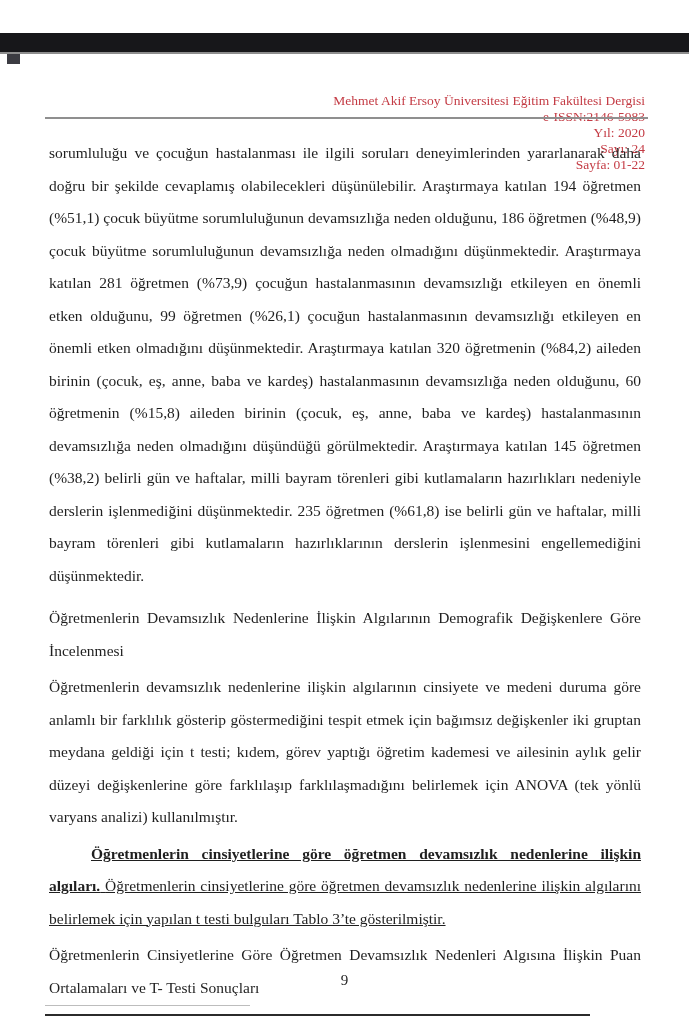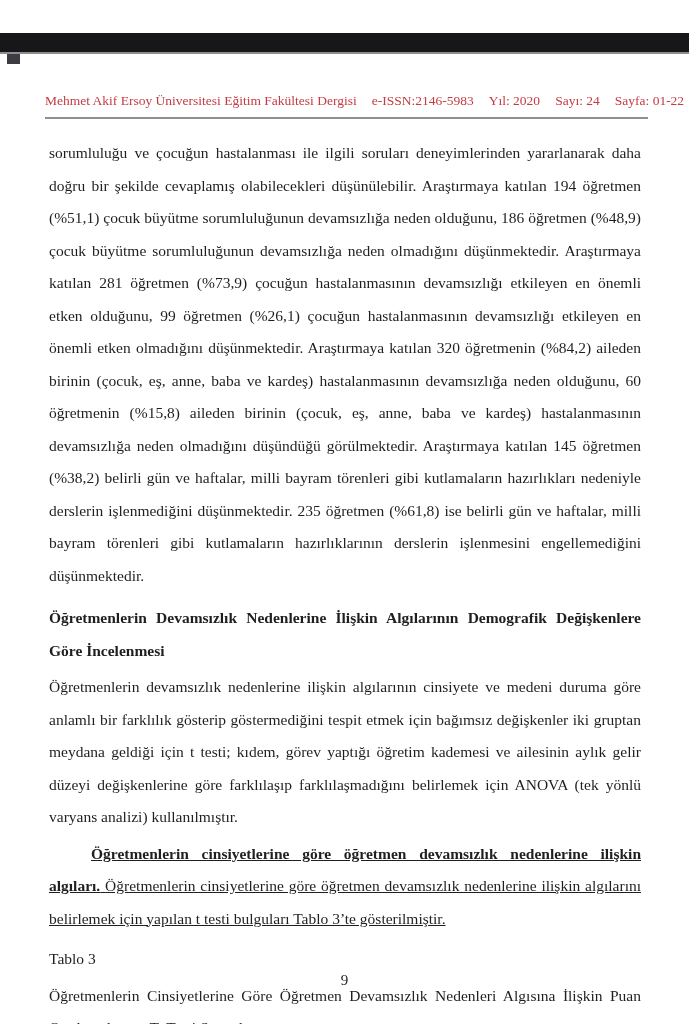--- a/index.html
+++ b/index.html
@@ -9,33 +9,33 @@
   }
   .top-bar{
     position:absolute;top:33px;left:0;width:689px;height:19px;
     background:#17171a;border-bottom:2px solid #8e8e8e;
   }
   .top-bar-nub{
     position:absolute;top:54px;left:7px;width:13px;height:10px;background:#3c3c42;
   }
   .journal-line{
     position:absolute;top:93px;left:45px;width:600px;
-    display:flex;gap:15px;align-items:flex-end;
-    color:#c43b44;font-size:13.5px;white-space:nowrap;
+    display:flex;align-items:flex-end;
+    color:#c43b44;font-size:13.5px;white-space:nowrap;flex-direction:column;
   }
   .journal-line .grow{flex:0 0 auto;}
   .header-rule{
     position:absolute;top:117px;left:45px;width:603px;height:2px;background:#8f8f8f;
   }
   .content{
     position:absolute;top:133px;left:45px;width:600px;
     font-size:15.5px;line-height:32.5px;text-align:justify;
   }
   .content p{margin:4px;}
-  .section-heading{font-weight:bold;margin-top:10px !important;}
+  .section-heading{font-weight:normal;margin-top:10px !important;}
   .para-indent{text-indent:42px;text-decoration:underline;}
   .table-label{margin-top:8px !important;}
   .table-caption{}
   .mini-table{
     position:relative;margin-top:10px;width:545px;height:44px;
     border-top:2px solid #2b2b2b;border-bottom:2px solid #2b2b2b;
   }
   .pre-table-line{
     position:absolute;top:-11px;left:0;width:205px;height:1px;background:#bdbdbd;
   }
@@ -62,21 +62,20 @@
   <span class="grow">Sayı: 24</span>
   <span class="grow">Sayfa: 01-22</span>
 </div>
 <div class="header-rule"></div>
 
 <div class="content">
   <p>sorumluluğu ve çocuğun hastalanması ile ilgili soruları deneyimlerinden yararlanarak daha doğru bir şekilde cevaplamış olabilecekleri düşünülebilir. Araştırmaya katılan 194 öğretmen (%51,1) çocuk büyütme sorumluluğunun devamsızlığa neden olduğunu, 186 öğretmen (%48,9) çocuk büyütme sorumluluğunun devamsızlığa neden olmadığını düşünmektedir. Araştırmaya katılan 281 öğretmen (%73,9) çocuğun hastalanmasının devamsızlığı etkileyen en önemli etken olduğunu, 99 öğretmen (%26,1) çocuğun hastalanmasının devamsızlığı etkileyen en önemli etken olmadığını düşünmektedir. Araştırmaya katılan 320 öğretmenin (%84,2) aileden birinin (çocuk, eş, anne, baba ve kardeş) hastalanmasının devamsızlığa neden olduğunu, 60 öğretmenin (%15,8) aileden birinin (çocuk, eş, anne, baba ve kardeş) hastalanmasının devamsızlığa neden olmadığını düşündüğü görülmektedir. Araştırmaya katılan 145 öğretmen (%38,2) belirli gün ve haftalar, milli bayram törenleri gibi kutlamaların hazırlıkları nedeniyle derslerin işlenmediğini düşünmektedir. 235 öğretmen (%61,8) ise belirli gün ve haftalar, milli bayram törenleri gibi kutlamaların hazırlıklarının derslerin işlenmesini engellemediğini düşünmektedir.</p>
   <p class="section-heading">Öğretmenlerin Devamsızlık Nedenlerine İlişkin Algılarının Demografik Değişkenlere Göre İncelenmesi</p>
   <p>Öğretmenlerin devamsızlık nedenlerine ilişkin algılarının cinsiyete ve medeni duruma göre anlamlı bir farklılık gösterip göstermediğini tespit etmek için bağımsız değişkenler iki gruptan meydana geldiği için t testi; kıdem, görev yaptığı öğretim kademesi ve ailesinin aylık gelir düzeyi değişkenlerine göre farklılaşıp farklılaşmadığını belirlemek için ANOVA (tek yönlü varyans analizi) kullanılmıştır.</p>
   <p class="para-indent"><b>Öğretmenlerin cinsiyetlerine göre öğretmen devamsızlık nedenlerine ilişkin algıları.</b> <span>Öğretmenlerin cinsiyetlerine göre öğretmen devamsızlık nedenlerine ilişkin algılarını belirlemek için yapılan t testi bulguları Tablo 3’te gösterilmiştir.</span></p>
-  <p class="table-label">Tablo 3</p>
   <p class="table-caption">Öğretmenlerin Cinsiyetlerine Göre Öğretmen Devamsızlık Nedenleri Algısına İlişkin Puan Ortalamaları ve T- Testi Sonuçları</p>
 
   <div class="mini-table">
     <div class="pre-table-line"></div>
     <span class="th c1">Cinsiyet</span>
     <span class="th c2">N</span>
     <span class="th c3">X̄</span>
     <span class="th c4">Ss</span>
     <span class="th c5">Sd</span>
     <span class="th c6">T</span>

